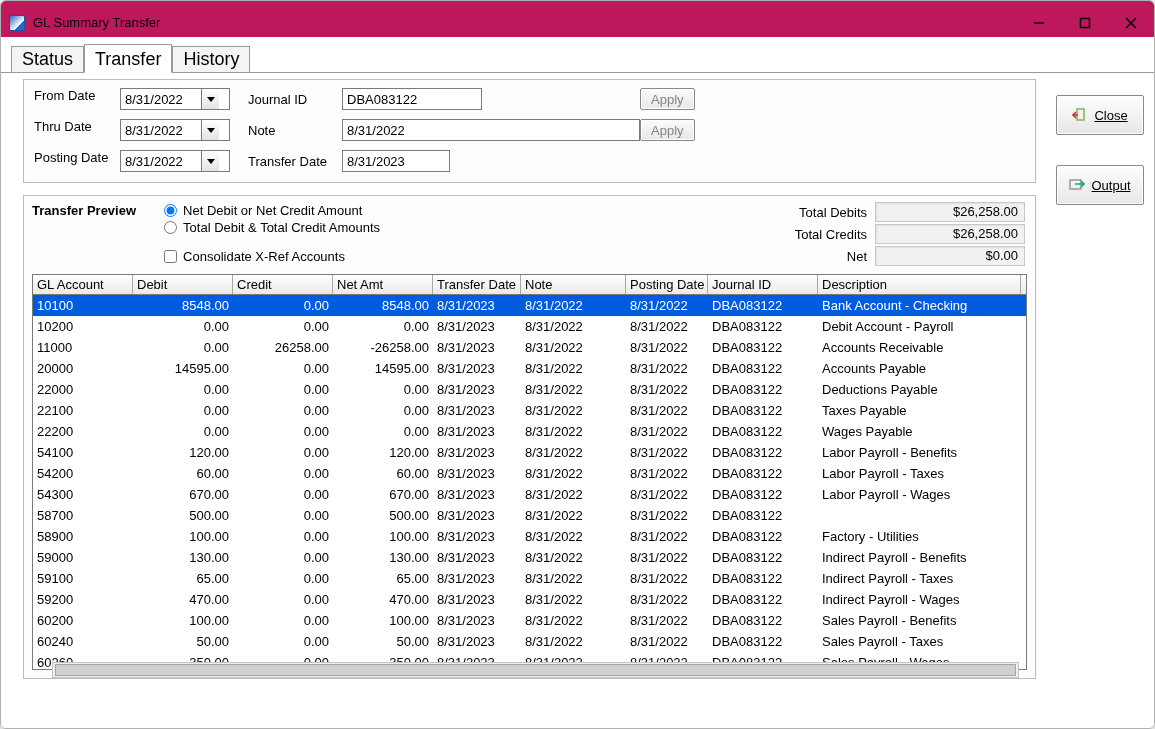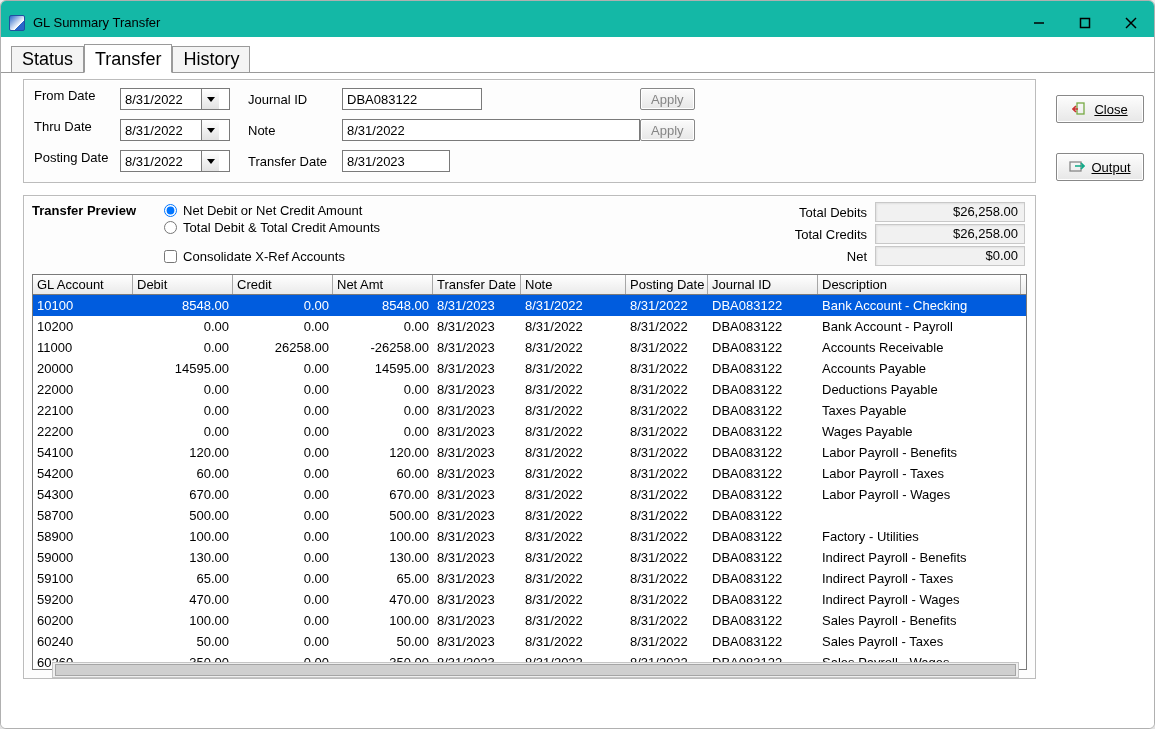--- a/index.html
+++ b/index.html
@@ -17,21 +17,21 @@
   }
   *{box-sizing:border-box;font-family:"Tahoma","Segoe UI",sans-serif;font-size:13px;color:var(--text);}
   body{margin:0;background:#f4f4f4;}
   .window{
     width:1155px;height:729px;margin:0;background:#fff;
     border:1px solid #b0b0b0;border-radius:6px;position:relative;overflow:hidden;
     box-shadow:0 8px 24px rgba(0,0,0,.18);
   }
   .titlebar{
     height:44px;display:flex;align-items:center;justify-content:space-between;
-    padding:0 0 0 8px;background:#14b8a6;border-bottom:1px solid #e4e4e4;
+    padding:0 0 0 8px;background:#be185d;border-bottom:1px solid #e4e4e4;
   }
   .tb-left{display:flex;align-items:center;gap:8px;}
   .app-icon{width:16px;height:16px;border:1px solid #2050a0;background:linear-gradient(135deg,#2a67c9,#fff 65%,#2a67c9 66%);border-radius:2px;}
   .tb-title{font-size:13px;}
   .tb-right{display:flex;}
   .tb-btn{width:46px;height:30px;display:flex;align-items:center;justify-content:center;border:none;background:transparent;}
   .tb-btn svg{width:12px;height:12px;stroke:#000;stroke-width:1.5;fill:none;}
 
   .client{position:absolute;top:36px;left:0;right:0;bottom:0;background:#fff;}
   .tabs{display:flex;align-items:flex-end;padding:6px 10px 0 10px;gap:0;}
@@ -74,21 +74,21 @@
     border:1px solid #7a7a7a;height:22px;background:#fff;padding:0 4px;font-size:13px;
   }
   .btn{
     height:22px;padding:0 10px;border:1px solid #888;background:linear-gradient(#fbfbfb,#e7e7e7);
     border-radius:2px;box-shadow:0 0 0 1px #fff inset;font-size:13px;
   }
   .btn.disabled{color:var(--disabled);}
 
   .side-buttons{position:absolute;right:10px;top:58px;display:flex;flex-direction:column;gap:30px;align-items:flex-end;}
   .winbtn{
-    height:28px;width:88px;border:1px solid #888;background:linear-gradient(#fdfdfd,#e7e7e7);
+    height:40px;width:88px;border:1px solid #888;background:linear-gradient(#fdfdfd,#e7e7e7);
     border-radius:2px;display:flex;align-items:center;justify-content:center;gap:6px;font-size:13px;
     box-shadow:0 0 0 1px #fff inset;
   }
   .winbtn svg{width:16px;height:16px;}
 
   .preview-box{
     margin-top:12px;border:1px solid #bcbcbc;background:#fdfdfd;padding:7px 8px 8px 8px;
     box-shadow:inset 1px 1px 0 #fff;
     position:relative;
   }
@@ -291,21 +291,21 @@
               </div>
               <div class="grow">
                 <div class="gcell ">10200</div>
                 <div class="gcell num">0.00</div>
                 <div class="gcell num">0.00</div>
                 <div class="gcell num">0.00</div>
                 <div class="gcell ">8/31/2023</div>
                 <div class="gcell ">8/31/2022</div>
                 <div class="gcell ">8/31/2022</div>
                 <div class="gcell ">DBA083122</div>
-                <div class="gcell ">Bank Account - Payroll</div>
+                <div class="gcell ">Debit Account - Payroll</div>
               </div>
               <div class="grow">
                 <div class="gcell ">11000</div>
                 <div class="gcell num">0.00</div>
                 <div class="gcell num">26258.00</div>
                 <div class="gcell num">-26258.00</div>
                 <div class="gcell ">8/31/2023</div>
                 <div class="gcell ">8/31/2022</div>
                 <div class="gcell ">8/31/2022</div>
                 <div class="gcell ">DBA083122</div>

